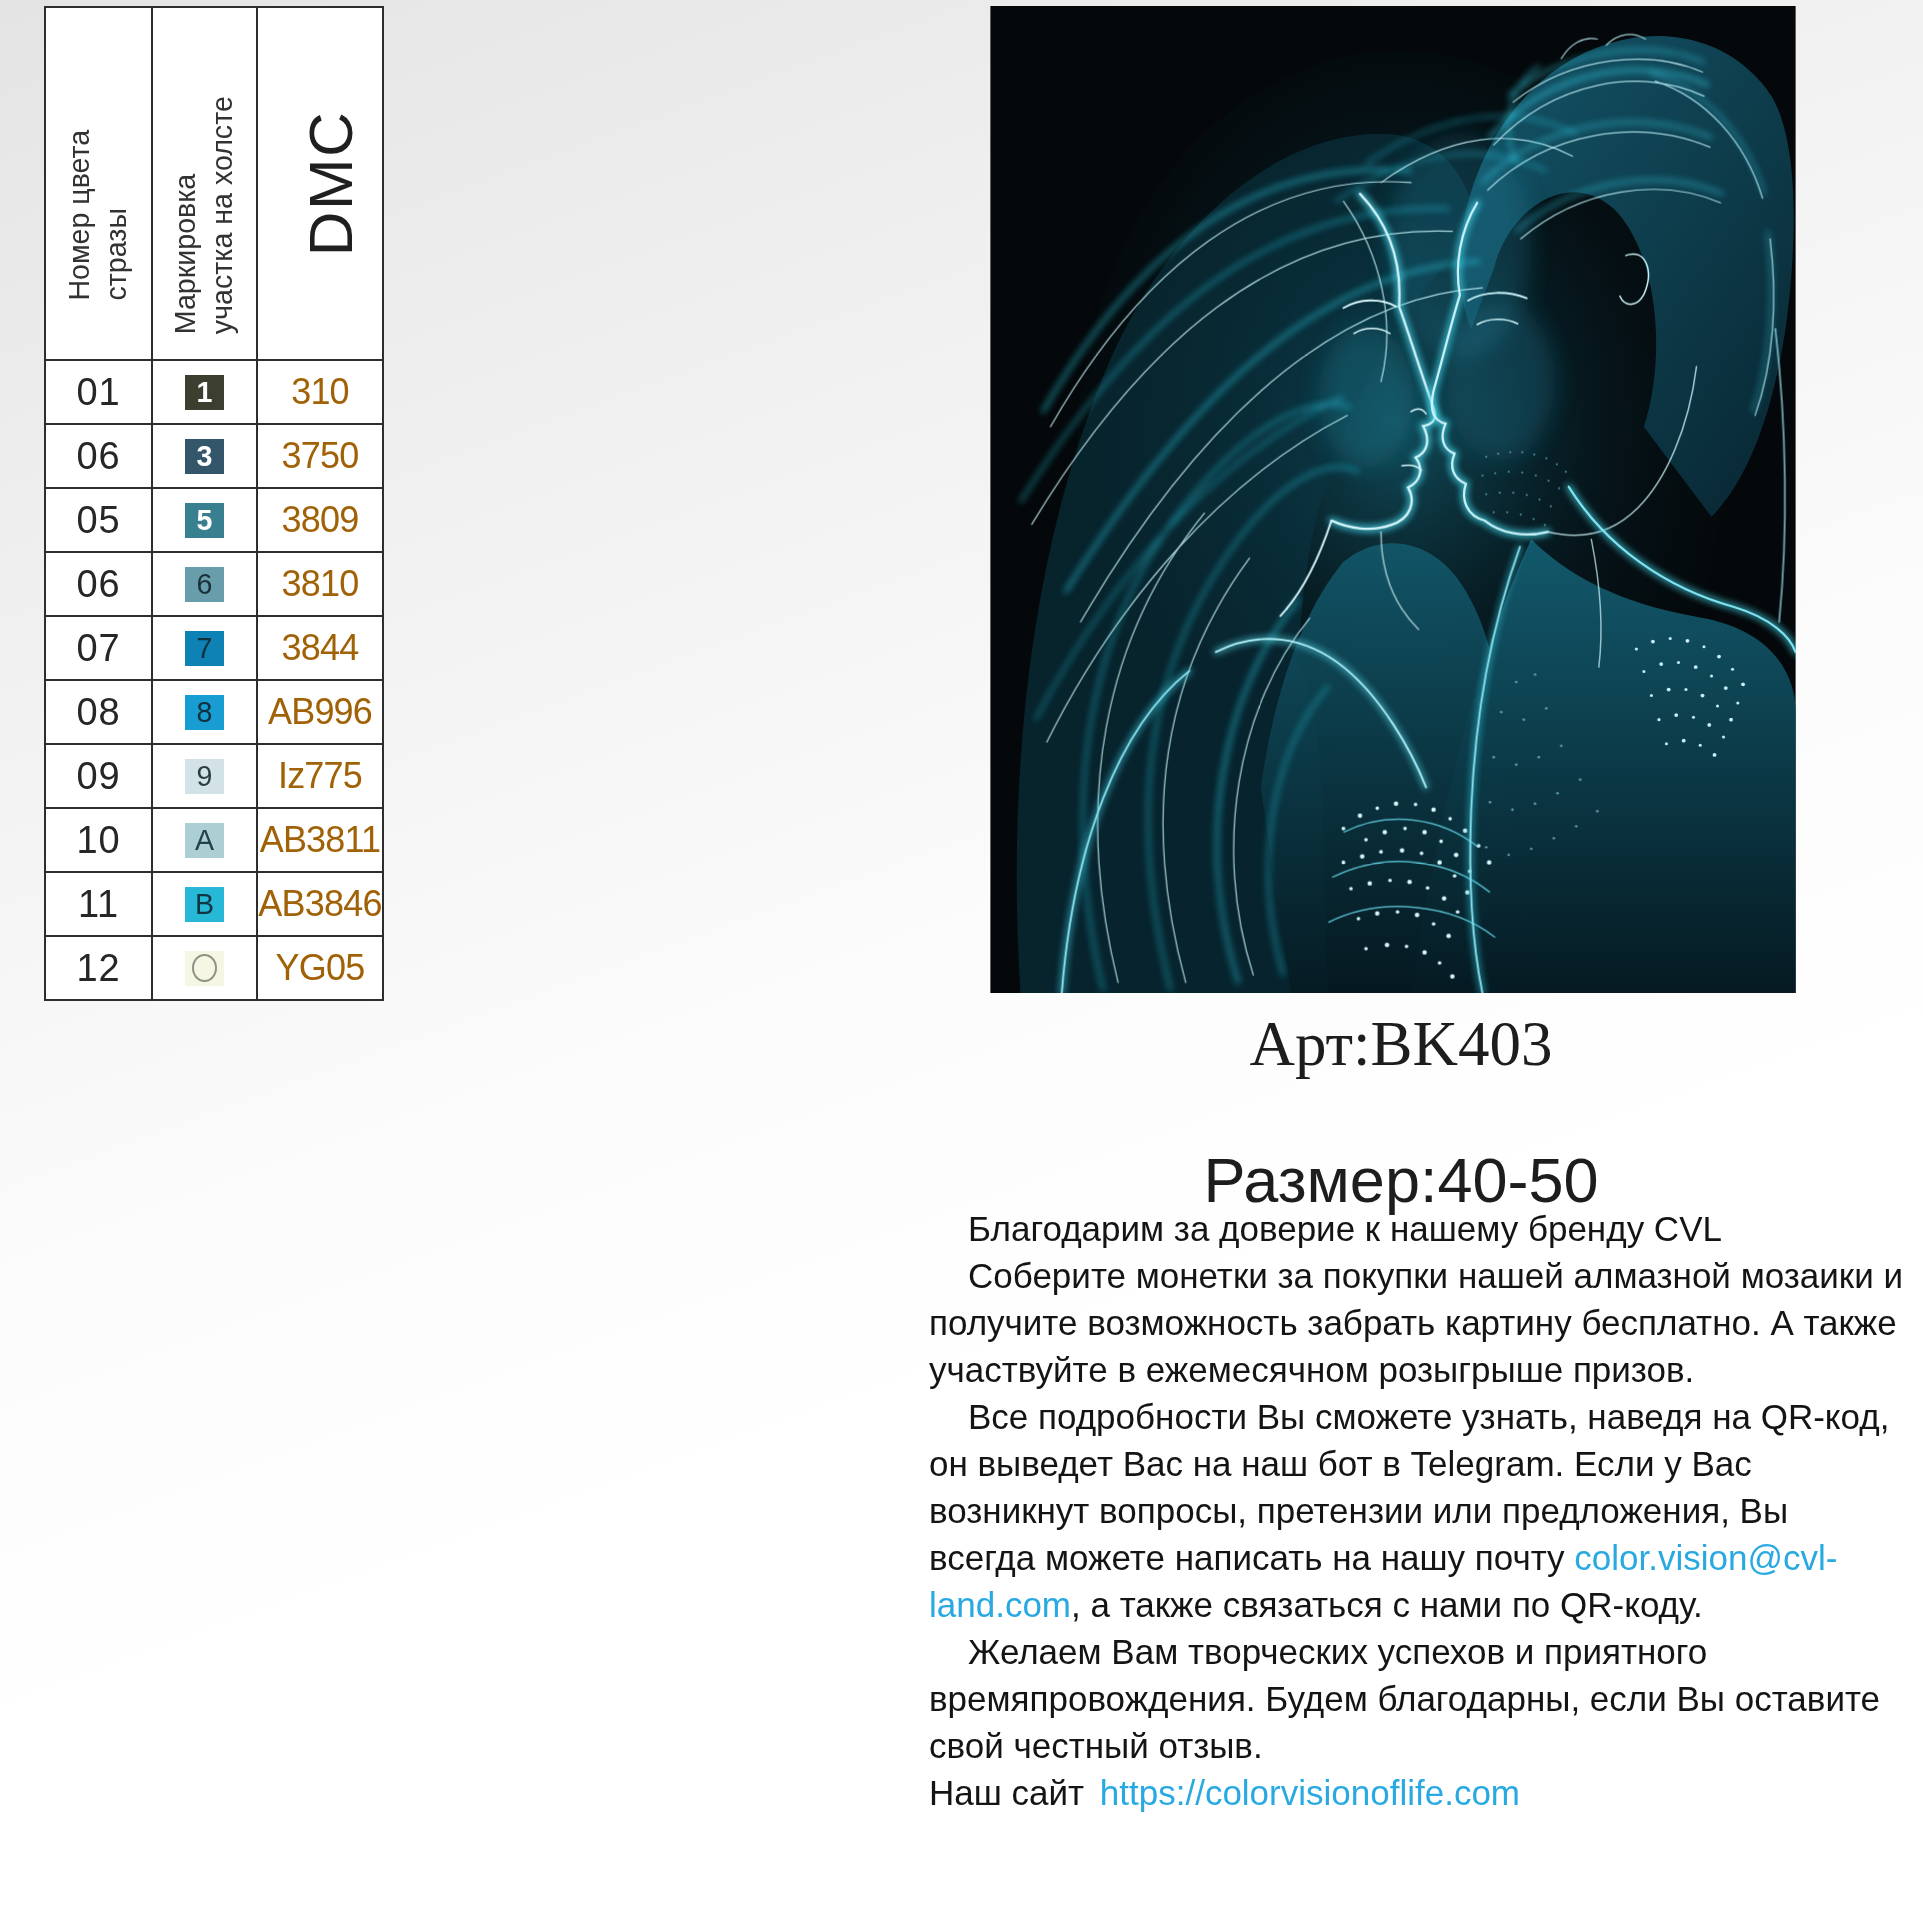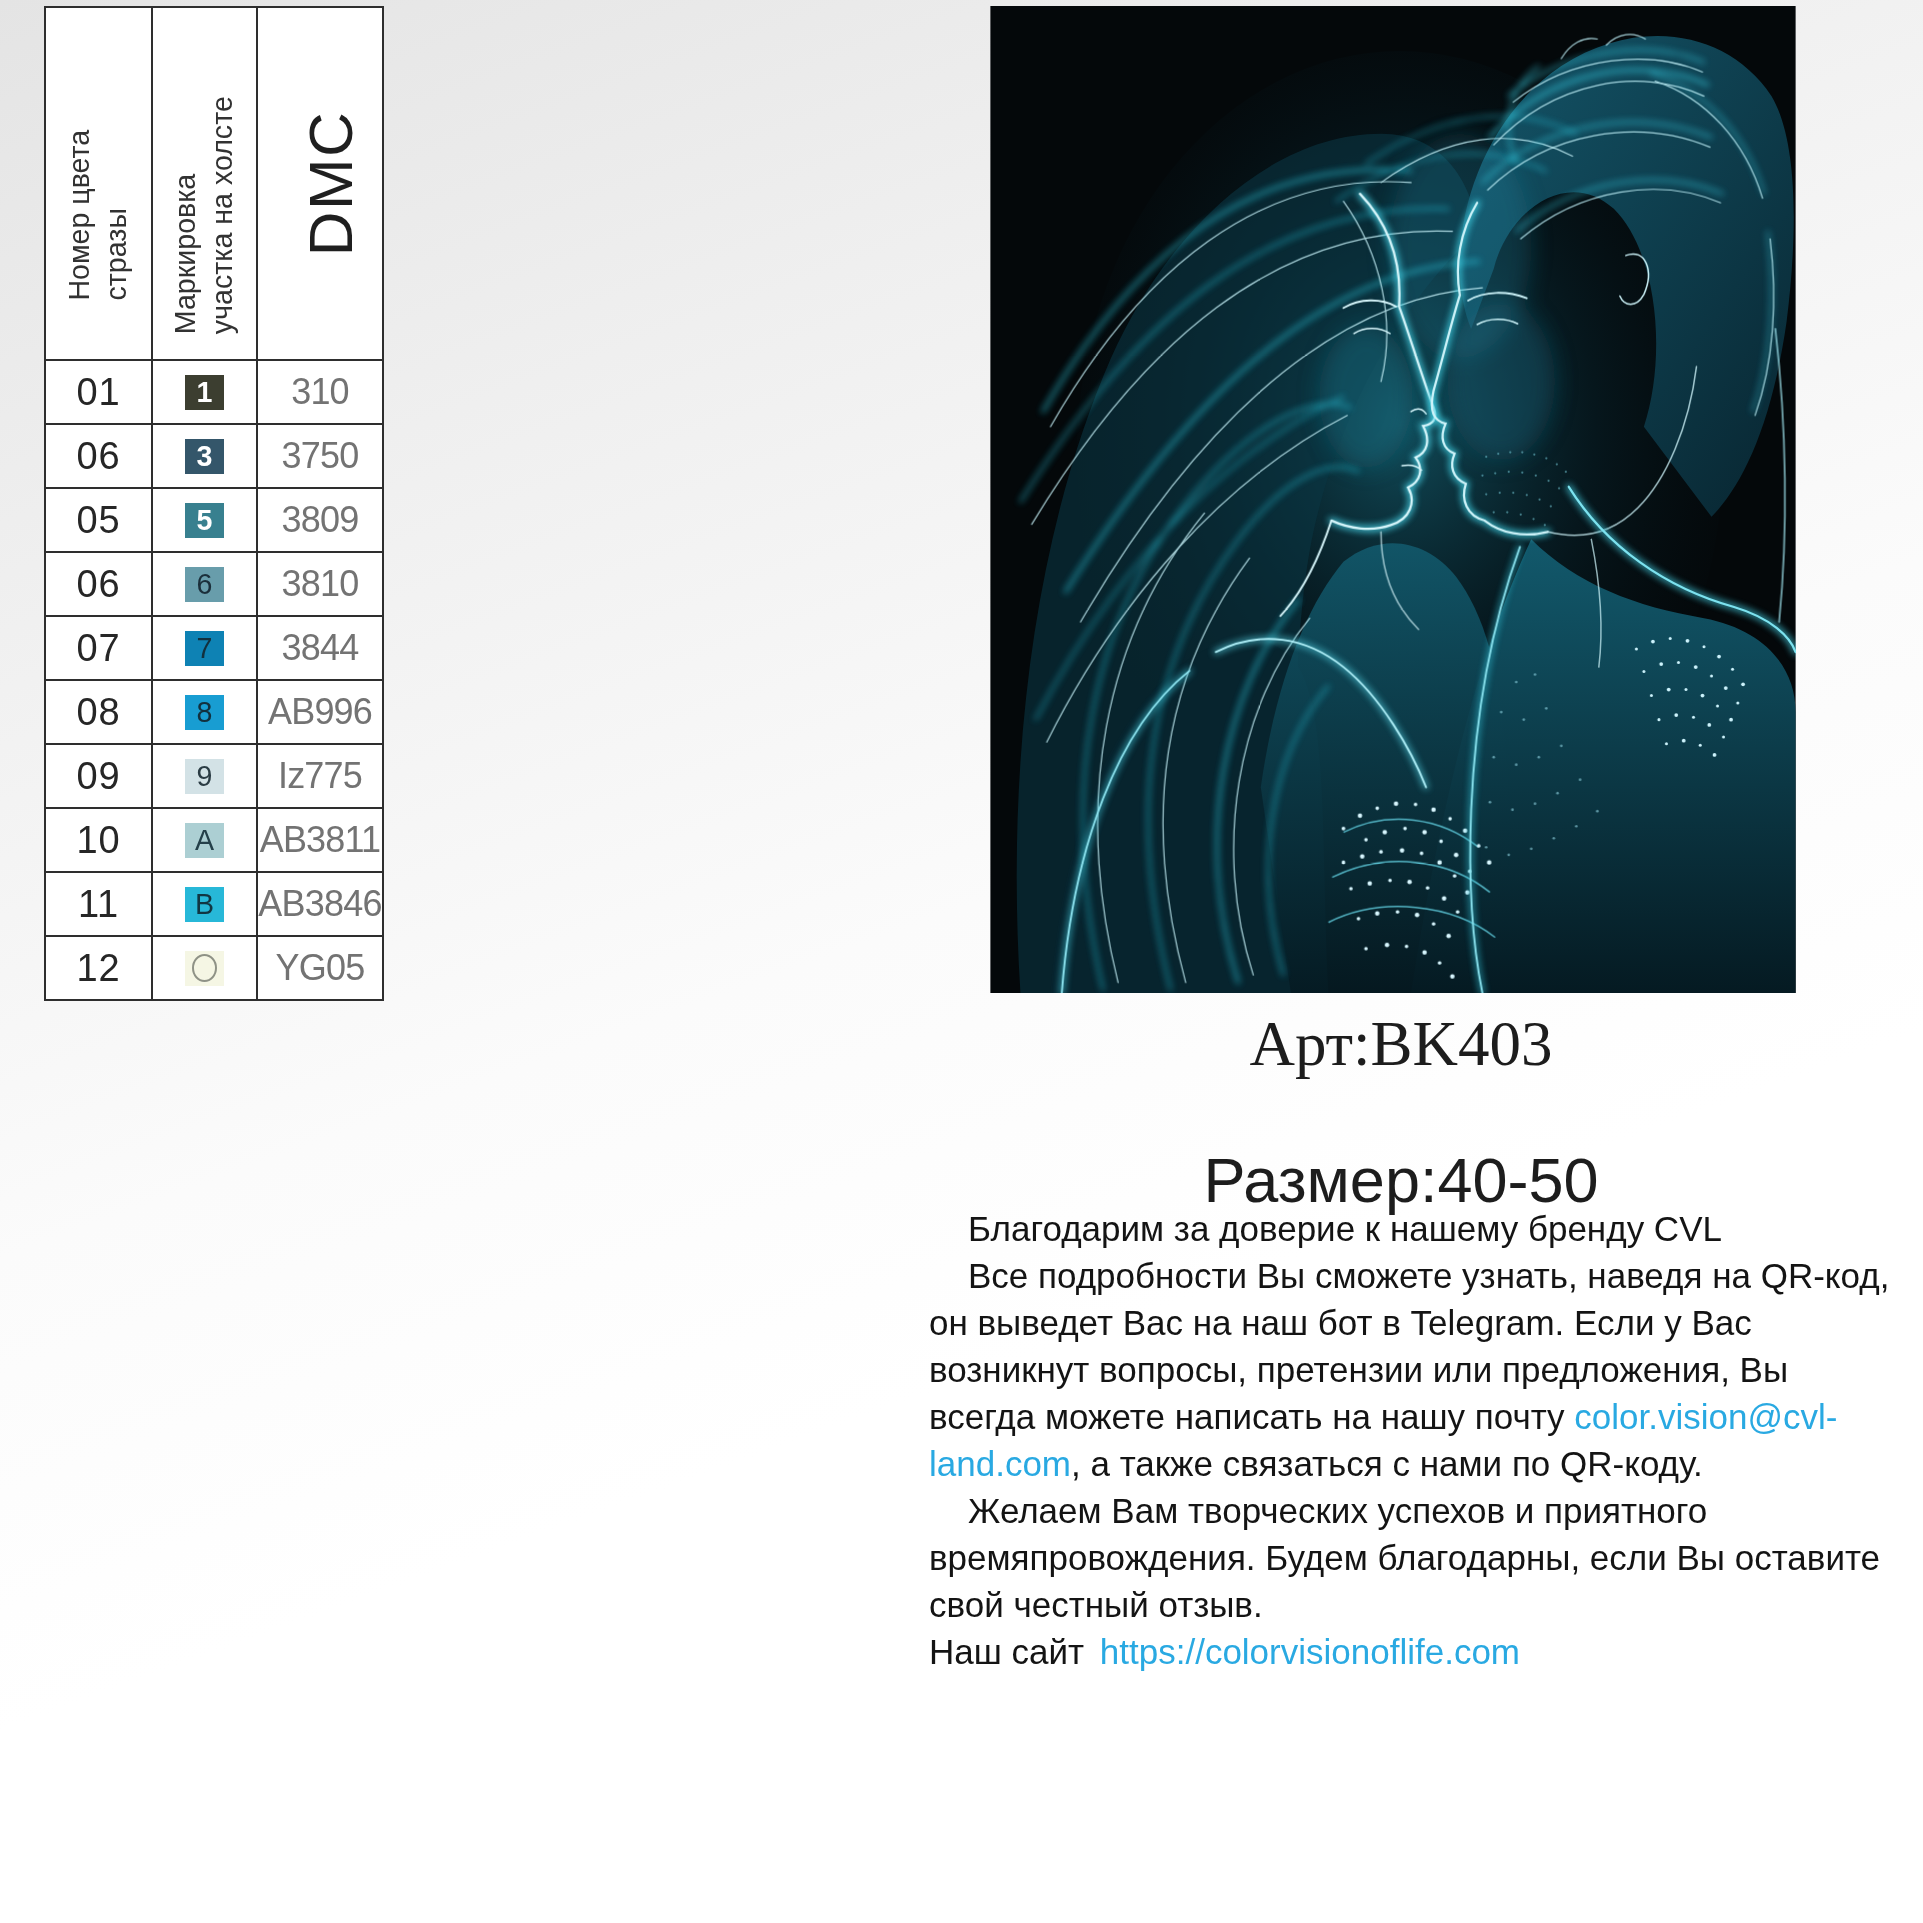--- a/index.html
+++ b/index.html
@@ -21,21 +21,21 @@
   .th:last-child,.td:last-child{border-right:none;}
   .c1{width:107px;}.c2{width:105px;}.c3{flex:1;}
   .trow{display:flex;height:62px;border-bottom:2.3px solid #2e2e2e;}
   .trow:last-child{border-bottom:none;justify-content:flex-end;}
   .vtext{
     transform:rotate(-90deg) translateX(-32px);
     white-space:nowrap;font-size:28.6px;line-height:1.3;color:#323232;text-align:left;
   }
   .vtext-dmc{transform:rotate(-90deg);white-space:nowrap;font-size:62px;color:#1f1f1f;letter-spacing:1.5px;}
   .cellnum{font-size:38px;color:#262626;letter-spacing:0.8px;}
-  .celldmc{font-size:36px;color:#737373;letter-spacing:-0.8px;white-space:nowrap;}
+  .celldmc{font-size:36px;color:#a16207;letter-spacing:-0.8px;white-space:nowrap;}
   .swatch{width:39px;height:35px;display:flex;align-items:center;justify-content:center;font-size:28.6px;line-height:1;}
   .swatch.bold{font-weight:800;}
   .ring{width:25.6px;height:28.6px;border-radius:50%;border:2.3px solid #8f9286;box-sizing:border-box;background:transparent;}
 
   
   .art{position:absolute;left:990px;top:6px;width:806px;height:987px;}
   .art svg{display:block;width:100%;height:100%;}
 
   
   .art-code{position:absolute;left:924px;top:1008px;width:954px;text-align:center;font-size:63px;color:#1d1d1d;font-family:Liberation Serif, serif;}
@@ -457,19 +457,20 @@
           <circle cx="808" cy="1072" r="1.8"></circle>
       </g>
     </svg>
   </div>
 
   <div class="art-code">Арт:BK403</div>
   <div class="art-size">Размер:40-50</div>
 
   <div class="infoblock">
     <p class="ind">Благодарим за доверие к нашему бренду CVL</p>
+    <p class="ind">Соберите монетки за покупки нашей алмазной мозаики и получите возможность забрать картину бесплатно. А также участвуйте в ежемесячном розыгрыше призов.</p>
     <p class="ind"><span>Все подробности Вы сможете узнать, наведя на QR-код, он выведет Вас на наш бот в Telegram. Если у Вас возникнут вопросы, претензии или предложения, Вы всегда можете написать на нашу почту </span><span class="link" style="color: rgb(41, 169, 226);">color.vision@cvl-land.com</span><span>, а также связаться с нами по QR-коду.</span></p>
     <p class="ind">Желаем Вам творческих успехов и приятного времяпровождения. Будем благодарны, если Вы оставите свой честный отзыв.</p>
     <p><span>Наш сайт </span><span class="link" style="color: rgb(41, 169, 226); margin-left: 6px;">https://colorvisionoflife.com</span></p>
   </div>
 
 </div>
 
 
 </body></html>

